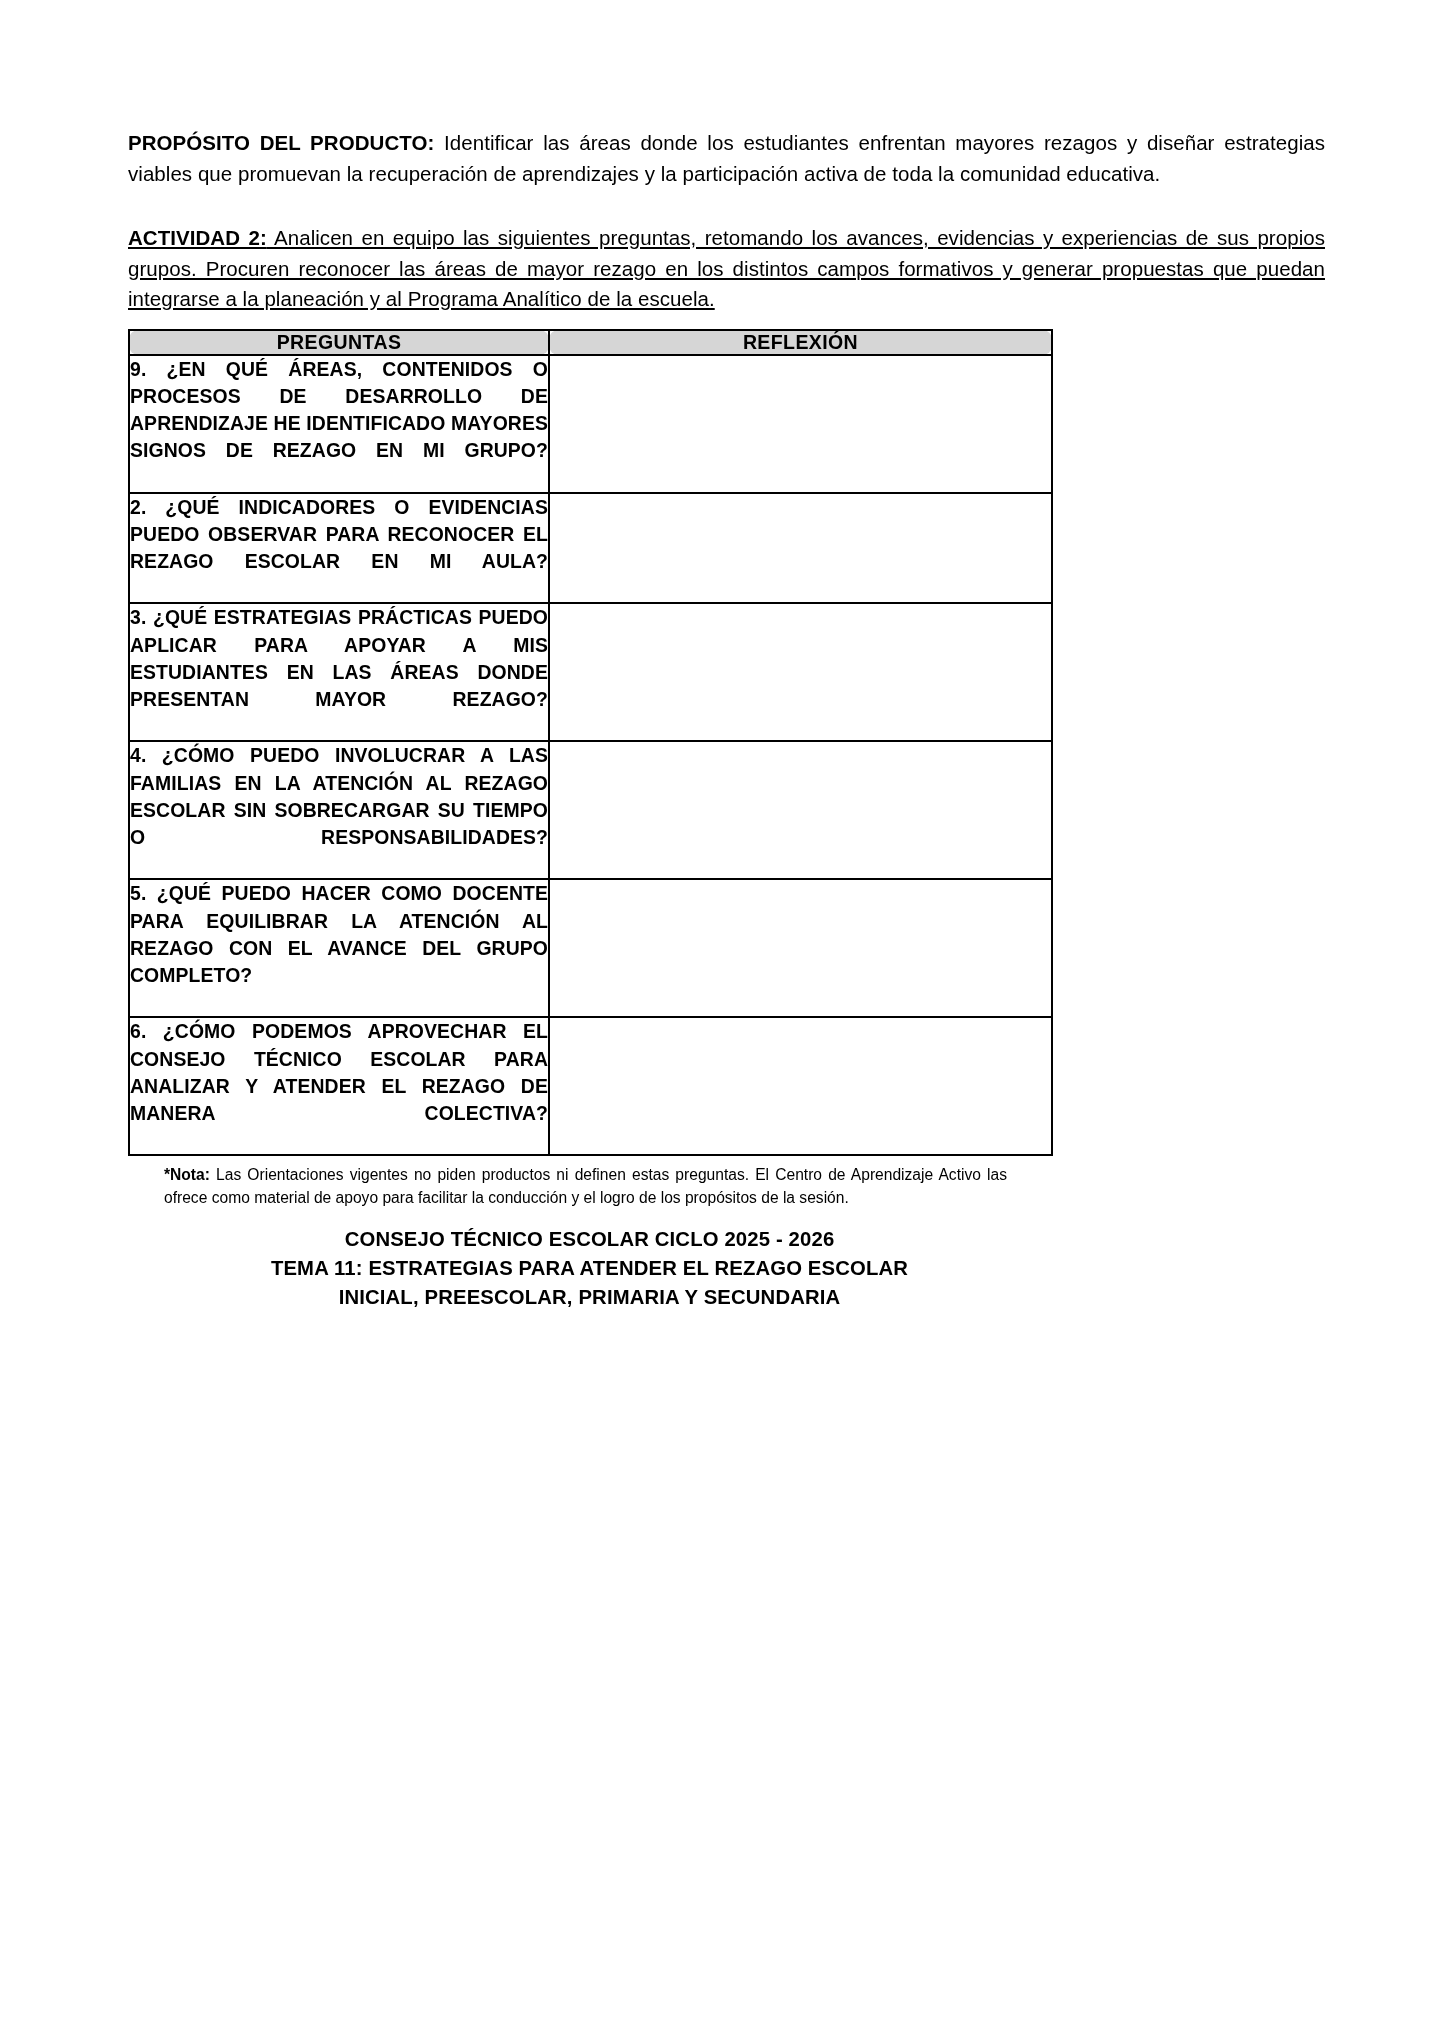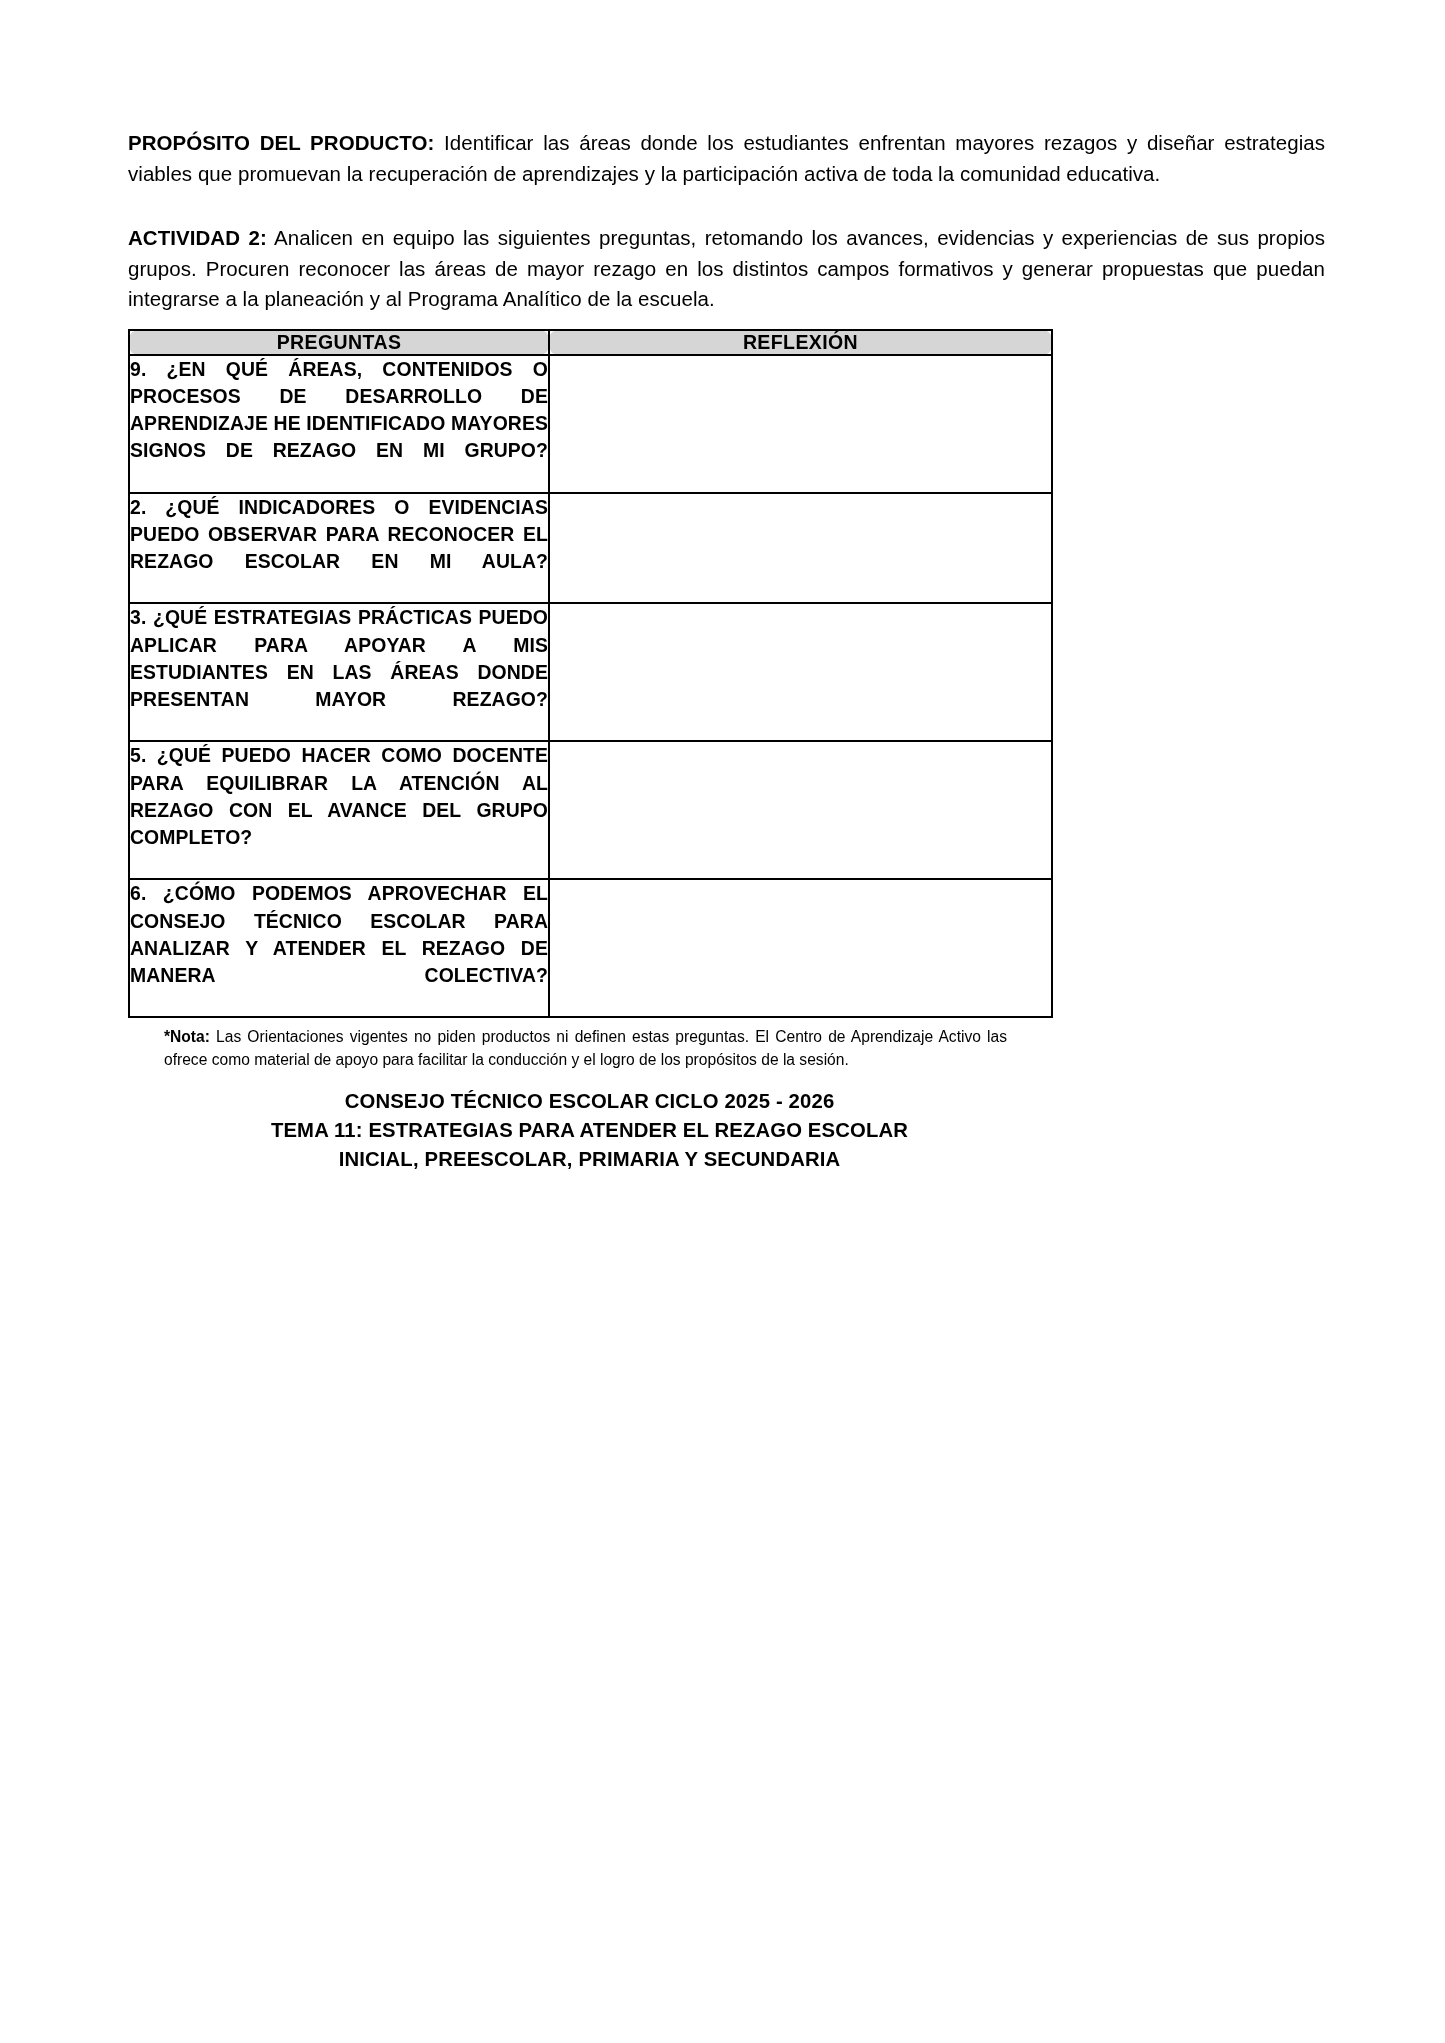--- a/index.html
+++ b/index.html
@@ -26,20 +26,21 @@
     font-size: 20.5px;
     line-height: 30.5px;
     text-align: justify;
     text-justify: inter-word;
     margin: 0 0 30px 0;
     letter-spacing: 0.05px;
   }
   .intro-para.second {
     margin-top: 34px;
     margin-bottom: 14px;
+    text-decoration: underline;
   }
   .lead {
     font-weight: bold;
   }
   table.qtable {
     border-collapse: collapse;
     width: 923px;
     table-layout: fixed;
     margin-top: 8px;
   }
@@ -137,20 +138,26 @@
         <td class="rcell"></td>
       </tr>
       <tr>
         <td class="qcell">
             <span class="qtext">3. ¿QUÉ ESTRATEGIAS PRÁCTICAS PUEDO APLICAR PARA APOYAR A MIS ESTUDIANTES EN LAS ÁREAS DONDE PRESENTAN MAYOR REZAGO?</span>
           </td>
         <td class="rcell"></td>
       </tr>
       <tr>
         <td class="qcell">
+            <span class="qtext">4. ¿CÓMO PUEDO INVOLUCRAR A LAS FAMILIAS EN LA ATENCIÓN AL REZAGO ESCOLAR SIN SOBRECARGAR SU TIEMPO O RESPONSABILIDADES?</span>
+          </td>
+        <td class="rcell"></td>
+      </tr>
+      <tr>
+        <td class="qcell">
             <span class="qtext">5. ¿QUÉ PUEDO HACER COMO DOCENTE PARA EQUILIBRAR LA ATENCIÓN AL REZAGO CON EL AVANCE DEL GRUPO COMPLETO?</span>
           </td>
         <td class="rcell"></td>
       </tr>
       <tr>
         <td class="qcell">
             <span class="qtext">6. ¿CÓMO PODEMOS APROVECHAR EL CONSEJO TÉCNICO ESCOLAR PARA ANALIZAR Y ATENDER EL REZAGO DE MANERA COLECTIVA?</span>
           </td>
         <td class="rcell"></td>
       </tr>

